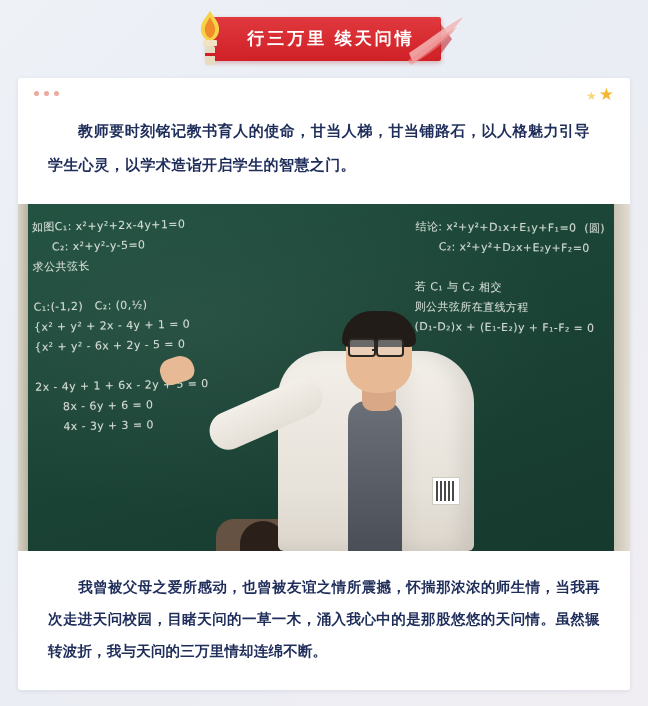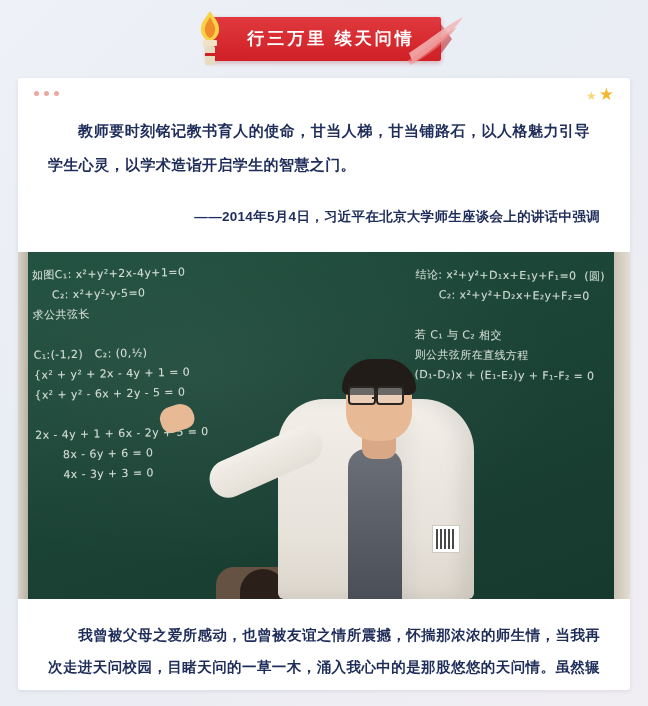--- a/index.html
+++ b/index.html
@@ -363,21 +363,20 @@
       </div>
       <div class="stars">
         <span class="s1">★</span><span class="s2">★</span>
       </div>
     </div>
 
     <div class="quote">
       <span class="indent"></span><span>教师要时刻铭记教书育人的使命，甘当人梯，甘当铺路石，以人格魅力引导学生心灵，以学术造诣开启学生的智慧之门。</span>
     </div>
 
-    <div class="attribution">——2014年5月4日，习近平在北京大学师生座谈会上的讲话中强调</div>
 
     <div class="photo">
       <div class="chalkboard"></div>
       <div class="board-frame-left"></div>
       <div class="board-frame-right"></div>
 
       <div class="chalk left">如图C₁: x²+y²+2x-4y+1=0
      C₂: x²+y²-y-5=0
 求公共弦长
 

